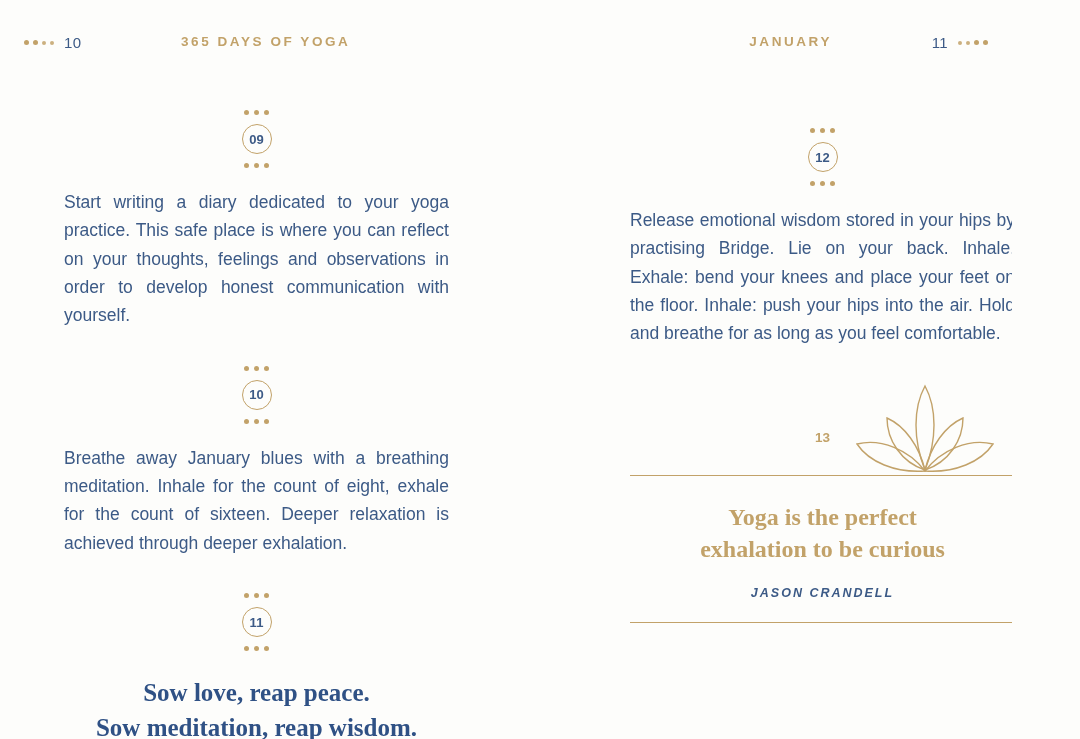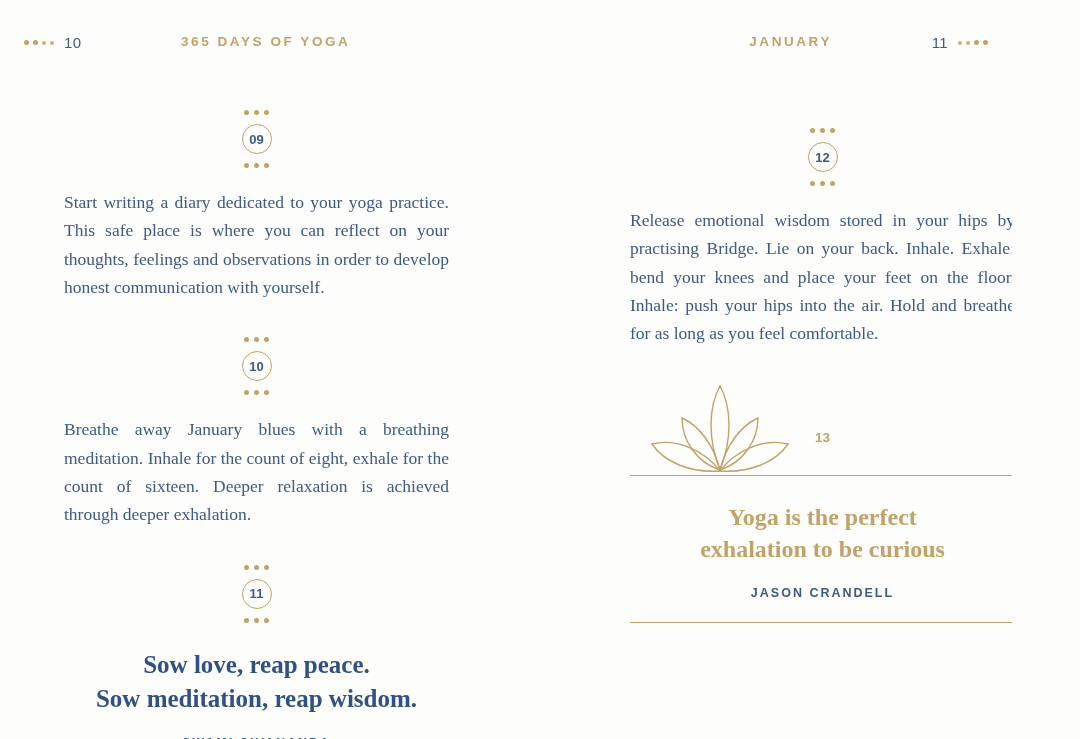--- a/index.html
+++ b/index.html
@@ -112,21 +112,21 @@
     letter-spacing: .01em;
   }
 
   
   .entry-text {
     color: #3c5a86;
     font-size: 17.5px;
     line-height: 1.62;
     text-align: justify;
     margin: 20px 0 0 0;
-    font-family: Liberation Serif, serif;
+    font-family: Liberation Sans, sans-serif;
   }
 
   
   .quote {
     color: #2f5185;
     font-size: 25px;
     font-weight: 700;
     line-height: 1.3;
     text-align: center;
     margin: 26px 0 0 0;
@@ -140,31 +140,32 @@
     margin: 0;
   }
   .attrib {
     margin-top: 20px;
     text-align: center;
     color: #3c5a86;
     font-family: "Liberation Sans", sans-serif;
     font-size: 12.5px;
     letter-spacing: .16em;
     font-weight: 700;
+    font-style: italic;
   }
   .attrib.gold-box { color: #3c5a86; }
 
   
   .lotus-block {
     margin-top: 30px;
     position: relative;
   }
   .lotus-wrap {
     display: flex;
-    justify-content: flex-start;
+    justify-content: flex-end;
     position: relative;
   }
   .lotus-num {
     position: absolute;
     top: 52px;
     left: 0; right: 0;
     text-align: center;
     color: #c2a269;
     font-family: "Liberation Sans", sans-serif;
     font-size: 13.5px;

